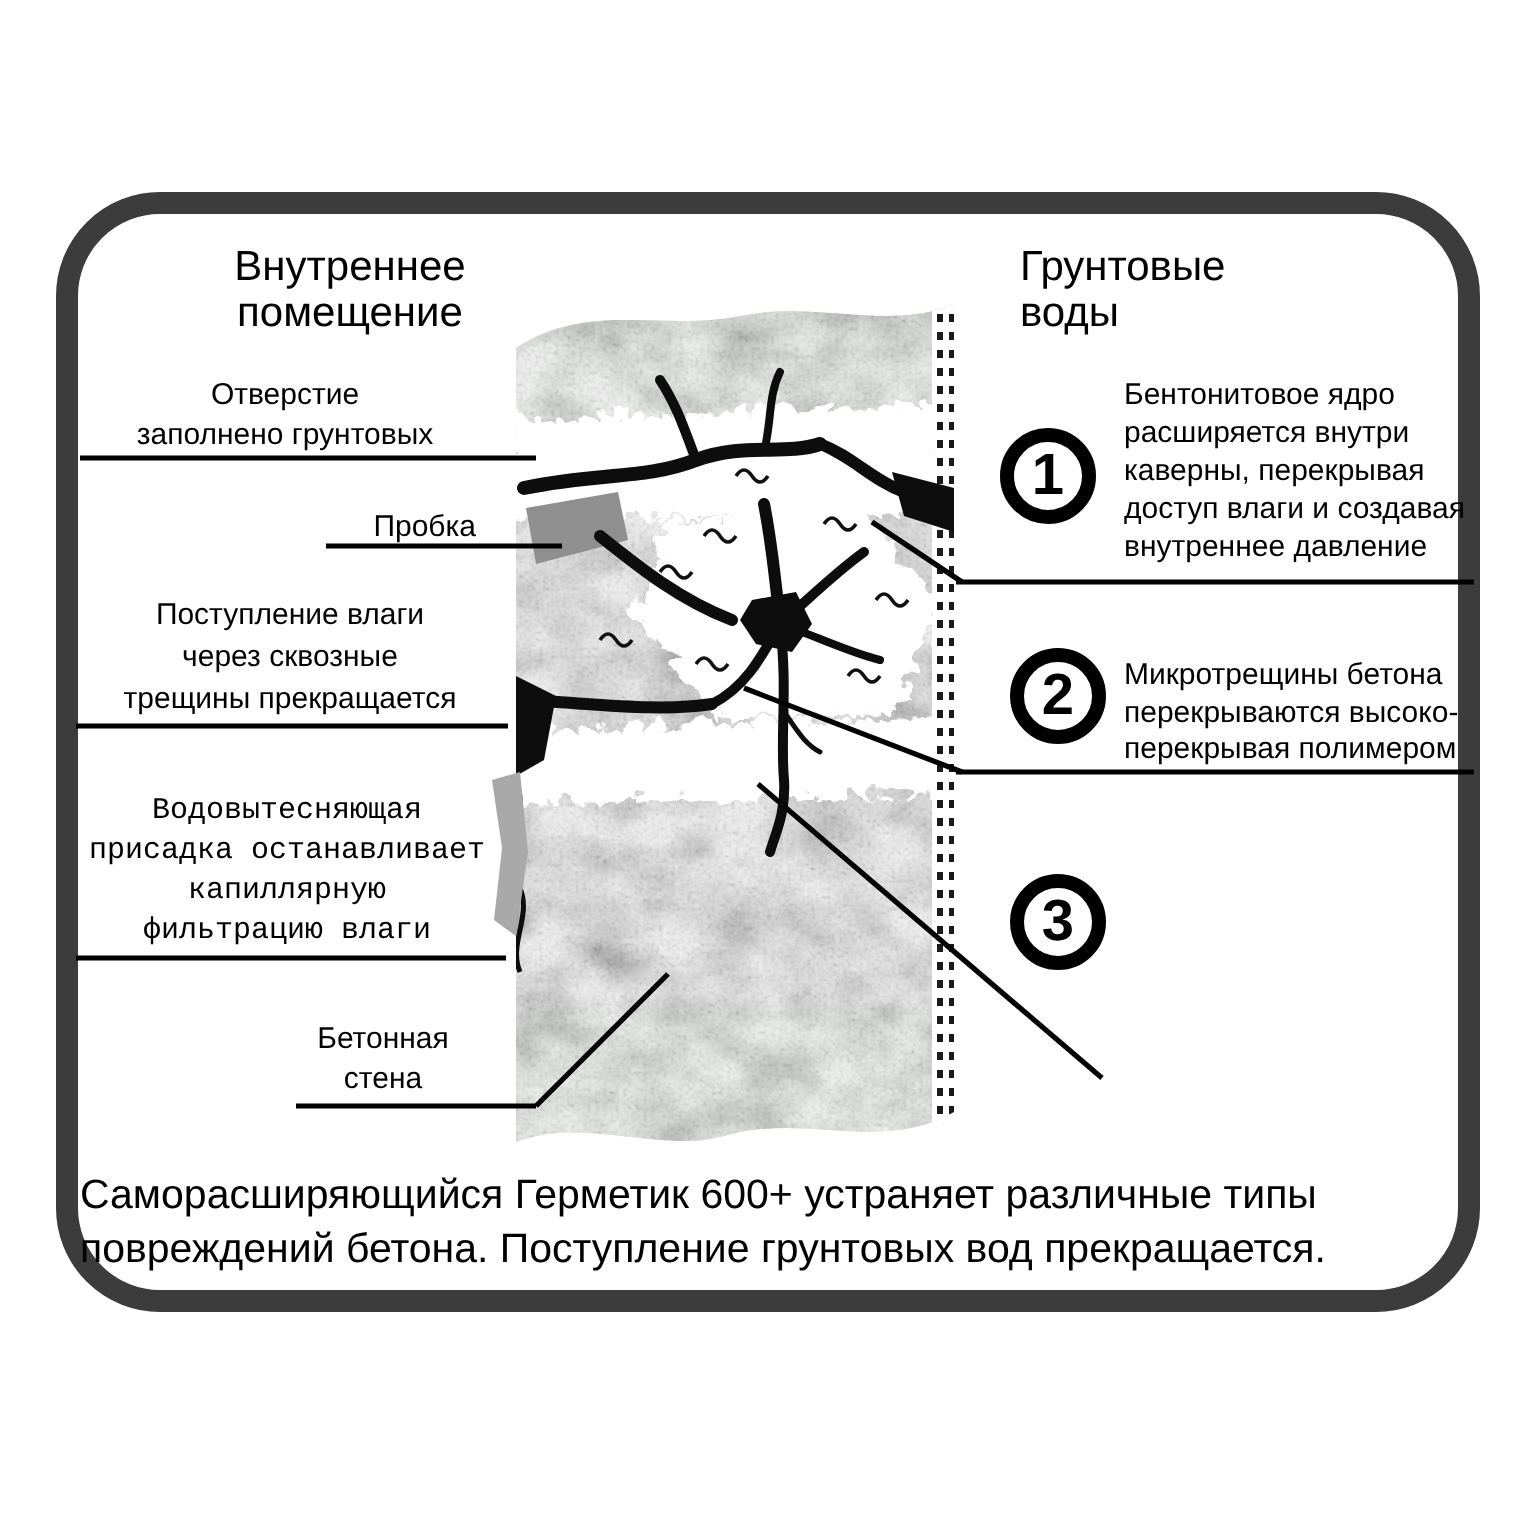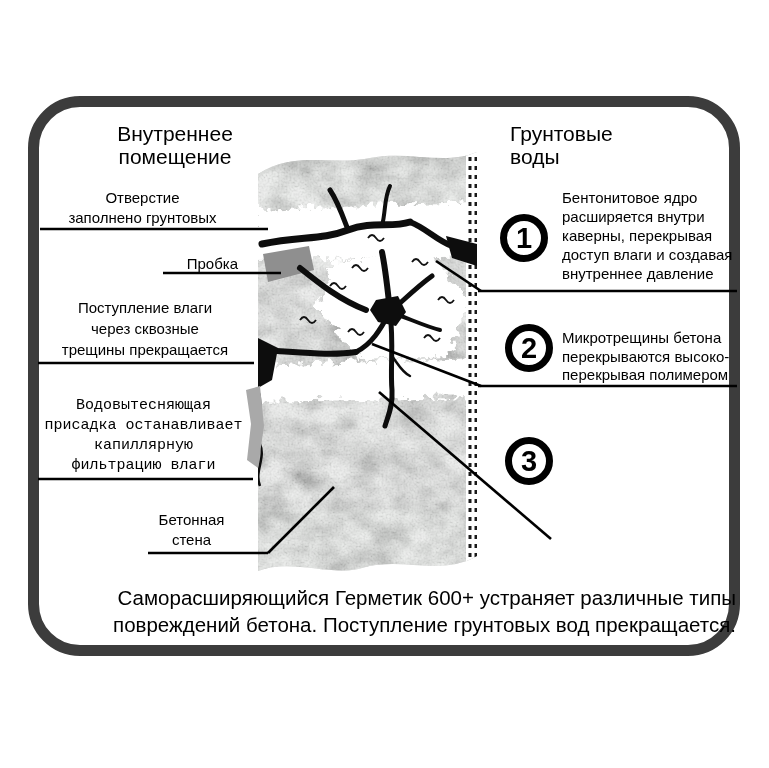--- a/index.html
+++ b/index.html
@@ -29,21 +29,21 @@
   .badge {
     position:absolute; width:48px; height:48px; border:7px solid #000;
     border-radius:50%; background:#fff; font-size:29px; font-weight:bold;
     display:flex; align-items:center; justify-content:center;
   }
   #b1 { left:500px; top:214px; }
   #b2 { left:505px; top:324px; }
   #b3 { left:505px; top:437px; }
   .caption {
     position:absolute; left:40px; top:584px; width:696px;
-    font-size:20.5px; line-height:27px; text-align:right; white-space:pre-line;
+    font-size:20.5px; line-height:27px; text-align:left; white-space:pre-line;
   }
 </style>
 </head>
 <body>
 
 <div class="stage">
 
   <div class="frame"></div>
 
   <svg class="art" viewBox="0 0 769 768">

